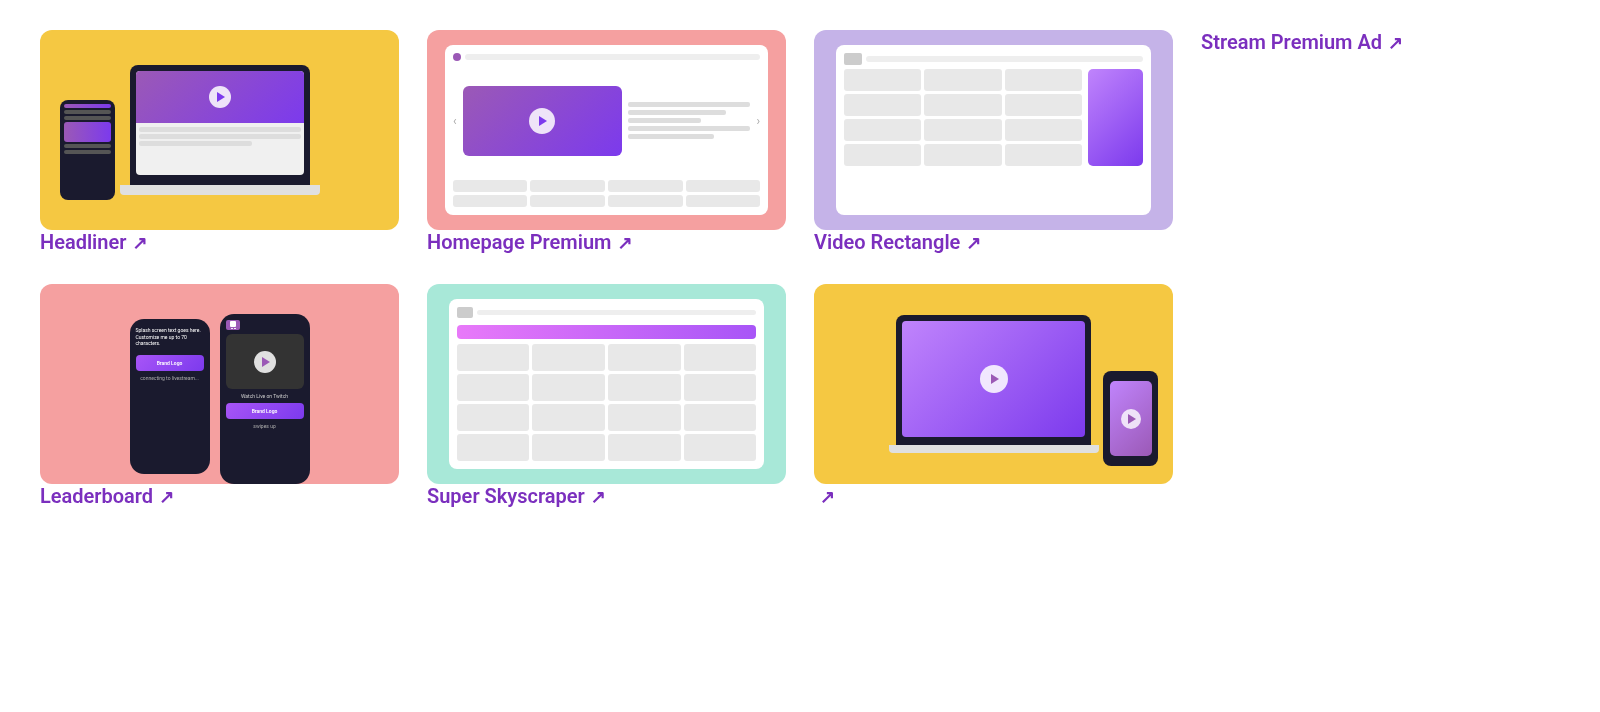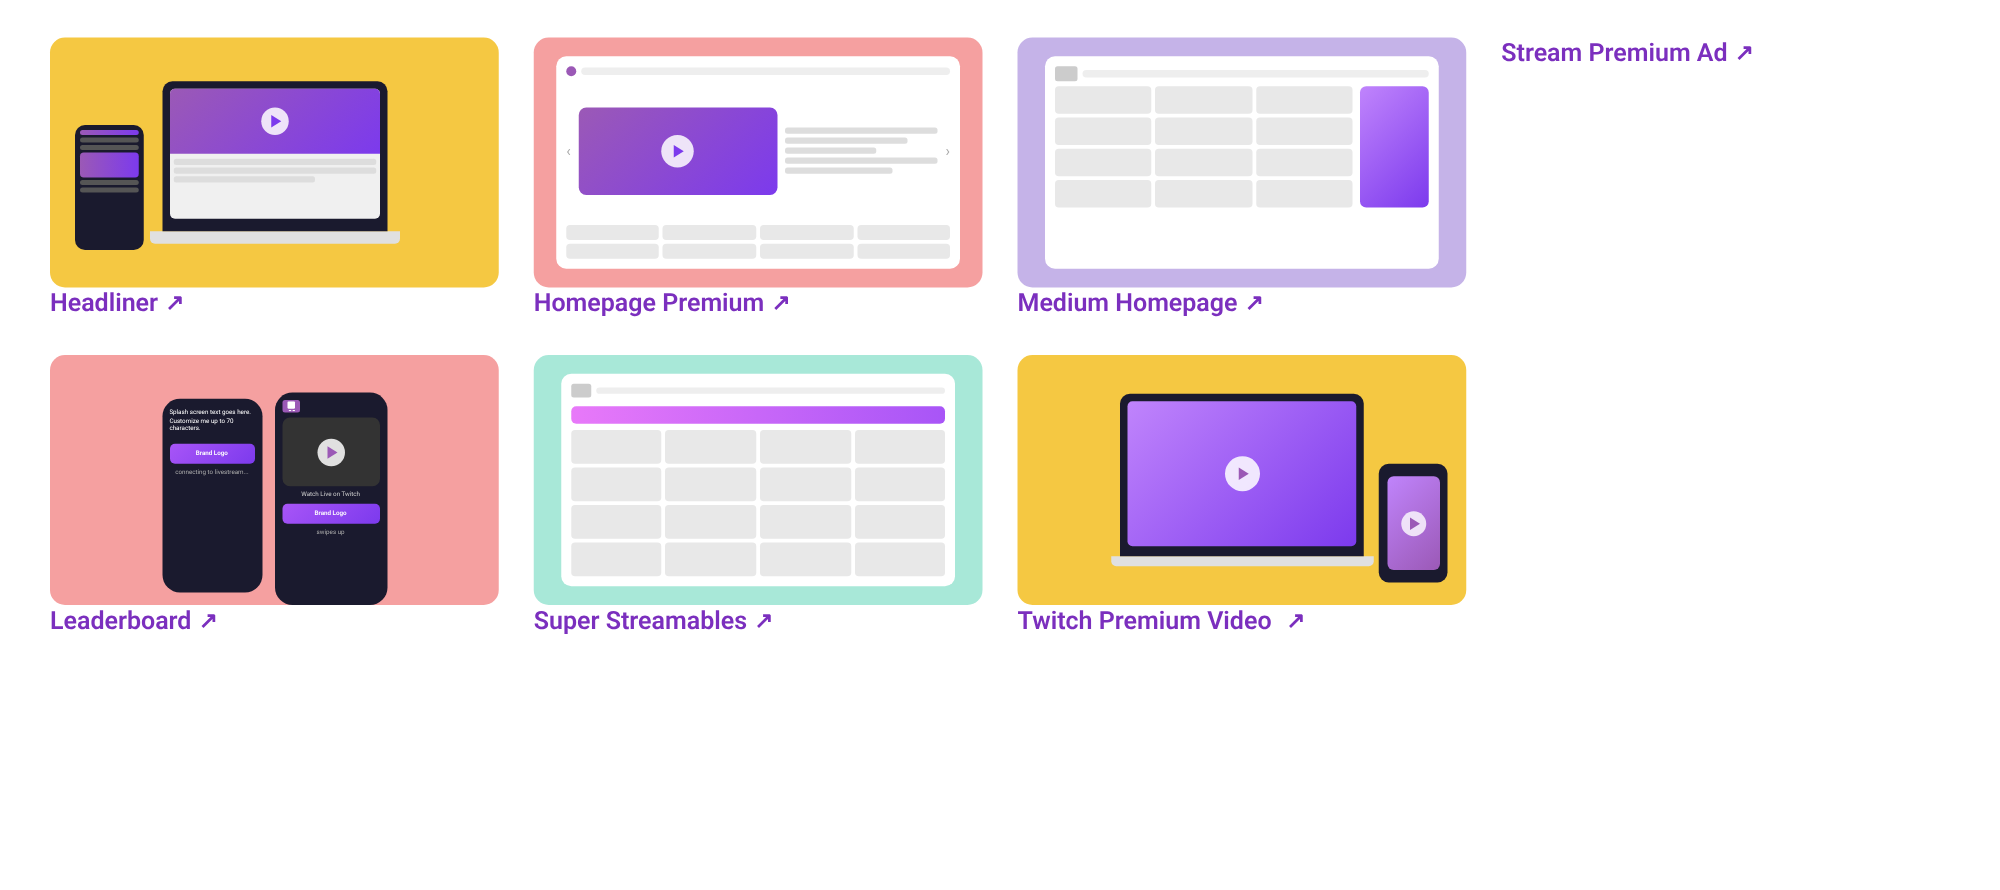--- a/index.html
+++ b/index.html
@@ -455,21 +455,21 @@
             <div class="medrect-cell"></div>
             <div class="medrect-cell"></div>
             <div class="medrect-cell"></div>
             <div class="medrect-cell"></div>
           </div>
           <div class="medrect-ad"></div>
         </div>
       </div>
     </div>
     <div class="card-label">
-      <span>Medium Homepage</span>
+      <span>Video Rectangle</span>
       <span class="arrow">↗</span>
     </div>
   </div>
 
   <div class="card">
     <div class="card-label">
       <span>Stream Premium Ad</span>
       <span class="arrow">↗</span>
     </div>
   </div>
@@ -535,21 +535,21 @@
           <div class="sl-cell"></div>
           <div class="sl-cell"></div>
           <div class="sl-cell"></div>
           <div class="sl-cell"></div>
           <div class="sl-cell"></div>
           <div class="sl-cell"></div>
         </div>
       </div>
     </div>
     <div class="card-label">
-      <span>Super Streamables</span>
+      <span>Super Skyscraper</span>
       <span class="arrow">↗</span>
     </div>
   </div>
 
   <div class="card">
     <div class="card-image bg-yellow2">
       <div class="tpv-wrap">
         <div style="position:relative; display:flex; flex-direction:column; align-items:center;">
           <div class="tpv-laptop">
             <div class="tpv-screen">
@@ -563,19 +563,18 @@
         <div class="tpv-phone">
           <div class="tpv-phone-screen">
             <div class="play-circle" style="width:20px;height:20px; background:rgba(255,255,255,0.8);">
               <div class="play-triangle" style="border-left-color:#9b59b6;"></div>
             </div>
           </div>
         </div>
       </div>
     </div>
     <div class="card-label" style="flex-wrap:wrap;">
-      <span>Twitch Premium Video</span>
       <br>
       <span class="arrow">↗</span>
     </div>
   </div>
 
 </div>
 
 </body></html>

